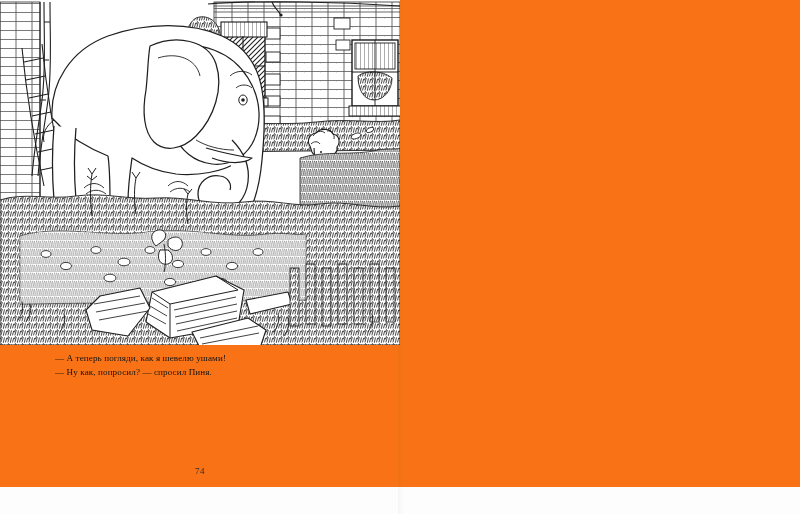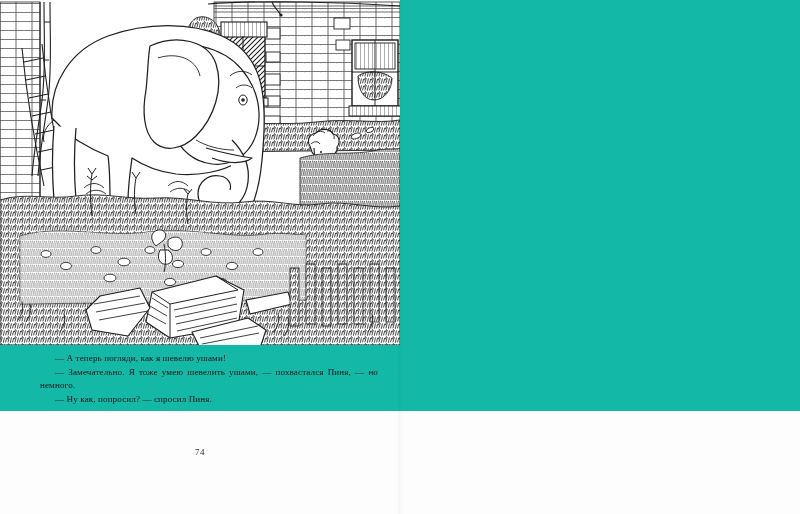--- a/index.html
+++ b/index.html
@@ -5,21 +5,21 @@
   html,body{margin:0;padding:0;}
   body{
     width:800px;height:514px;
     background:#ffffff;
     font-family:"Liberation Serif","DejaVu Serif",serif;
     color:#1a1a1a;
     overflow:hidden;
     position:relative;
   }
   .spread{position:absolute;inset:0;display:flex;background:#fdfdfd;}
-  .page{position:relative;height:411px;background:#14b8a6;}
+  .page{position:relative;height:487px;background:#f97316;}
   .page-left{width:400px;}
   .page-right{width:400px;}
   .gutter{
     position:absolute;left:398px;top:0;width:6px;height:514px;
     background:linear-gradient(to right,rgba(0,0,0,0.035),rgba(0,0,0,0.015) 45%,rgba(0,0,0,0.0) 100%);
     pointer-events:none;
   }
 
   
   .illus{position:absolute;left:0;top:0;width:400px;height:345px;overflow:hidden;background:#fff;}
@@ -36,21 +36,21 @@
     letter-spacing:0.1px;
   }
   .textblock p{margin:0;}
   .ind{text-indent:15px;}
 
   .left-text{left:40px;top:352px;width:338px;}
 
   .folio{
     position:absolute;font-size:9px;color:#2b2b2b;letter-spacing:0.5px;
   }
-  .folio-left{left:0;top:447px;width:400px;text-align:center;}
+  .folio-left{left:0;top:466px;width:400px;text-align:center;}
 </style>
 </head>
 <body>
 
 <div class="spread">
 
   <div class="page page-left">
 
     <div class="illus">
       <svg viewBox="0 0 400 345" xmlns="http://www.w3.org/2000/svg">
@@ -313,21 +313,20 @@
           <g fill="#ffffff" stroke="#1f1f1f" stroke-width="0.8">
             <ellipse cx="356" cy="136" rx="5" ry="2.6" transform="rotate(-18 356 136)"></ellipse>
             <ellipse cx="370" cy="130" rx="4" ry="2.2" transform="rotate(-25 370 130)"></ellipse>
           </g>
         </g>
       </svg>
     </div>
 
     <div class="textblock left-text">
       <p class="ind">— А теперь погляди, как я шевелю ушами!</p>
-      <p class="ind">— Замечательно. Я тоже умею шевелить ушами, — похвастался Пиня, — но немного.</p>
       <p class="ind">— Ну как, попросил? — спросил Пиня.</p>
     </div>
 
     <div class="folio folio-left">74</div>
   </div>
 
   <div class="page page-right">
 
     
 

